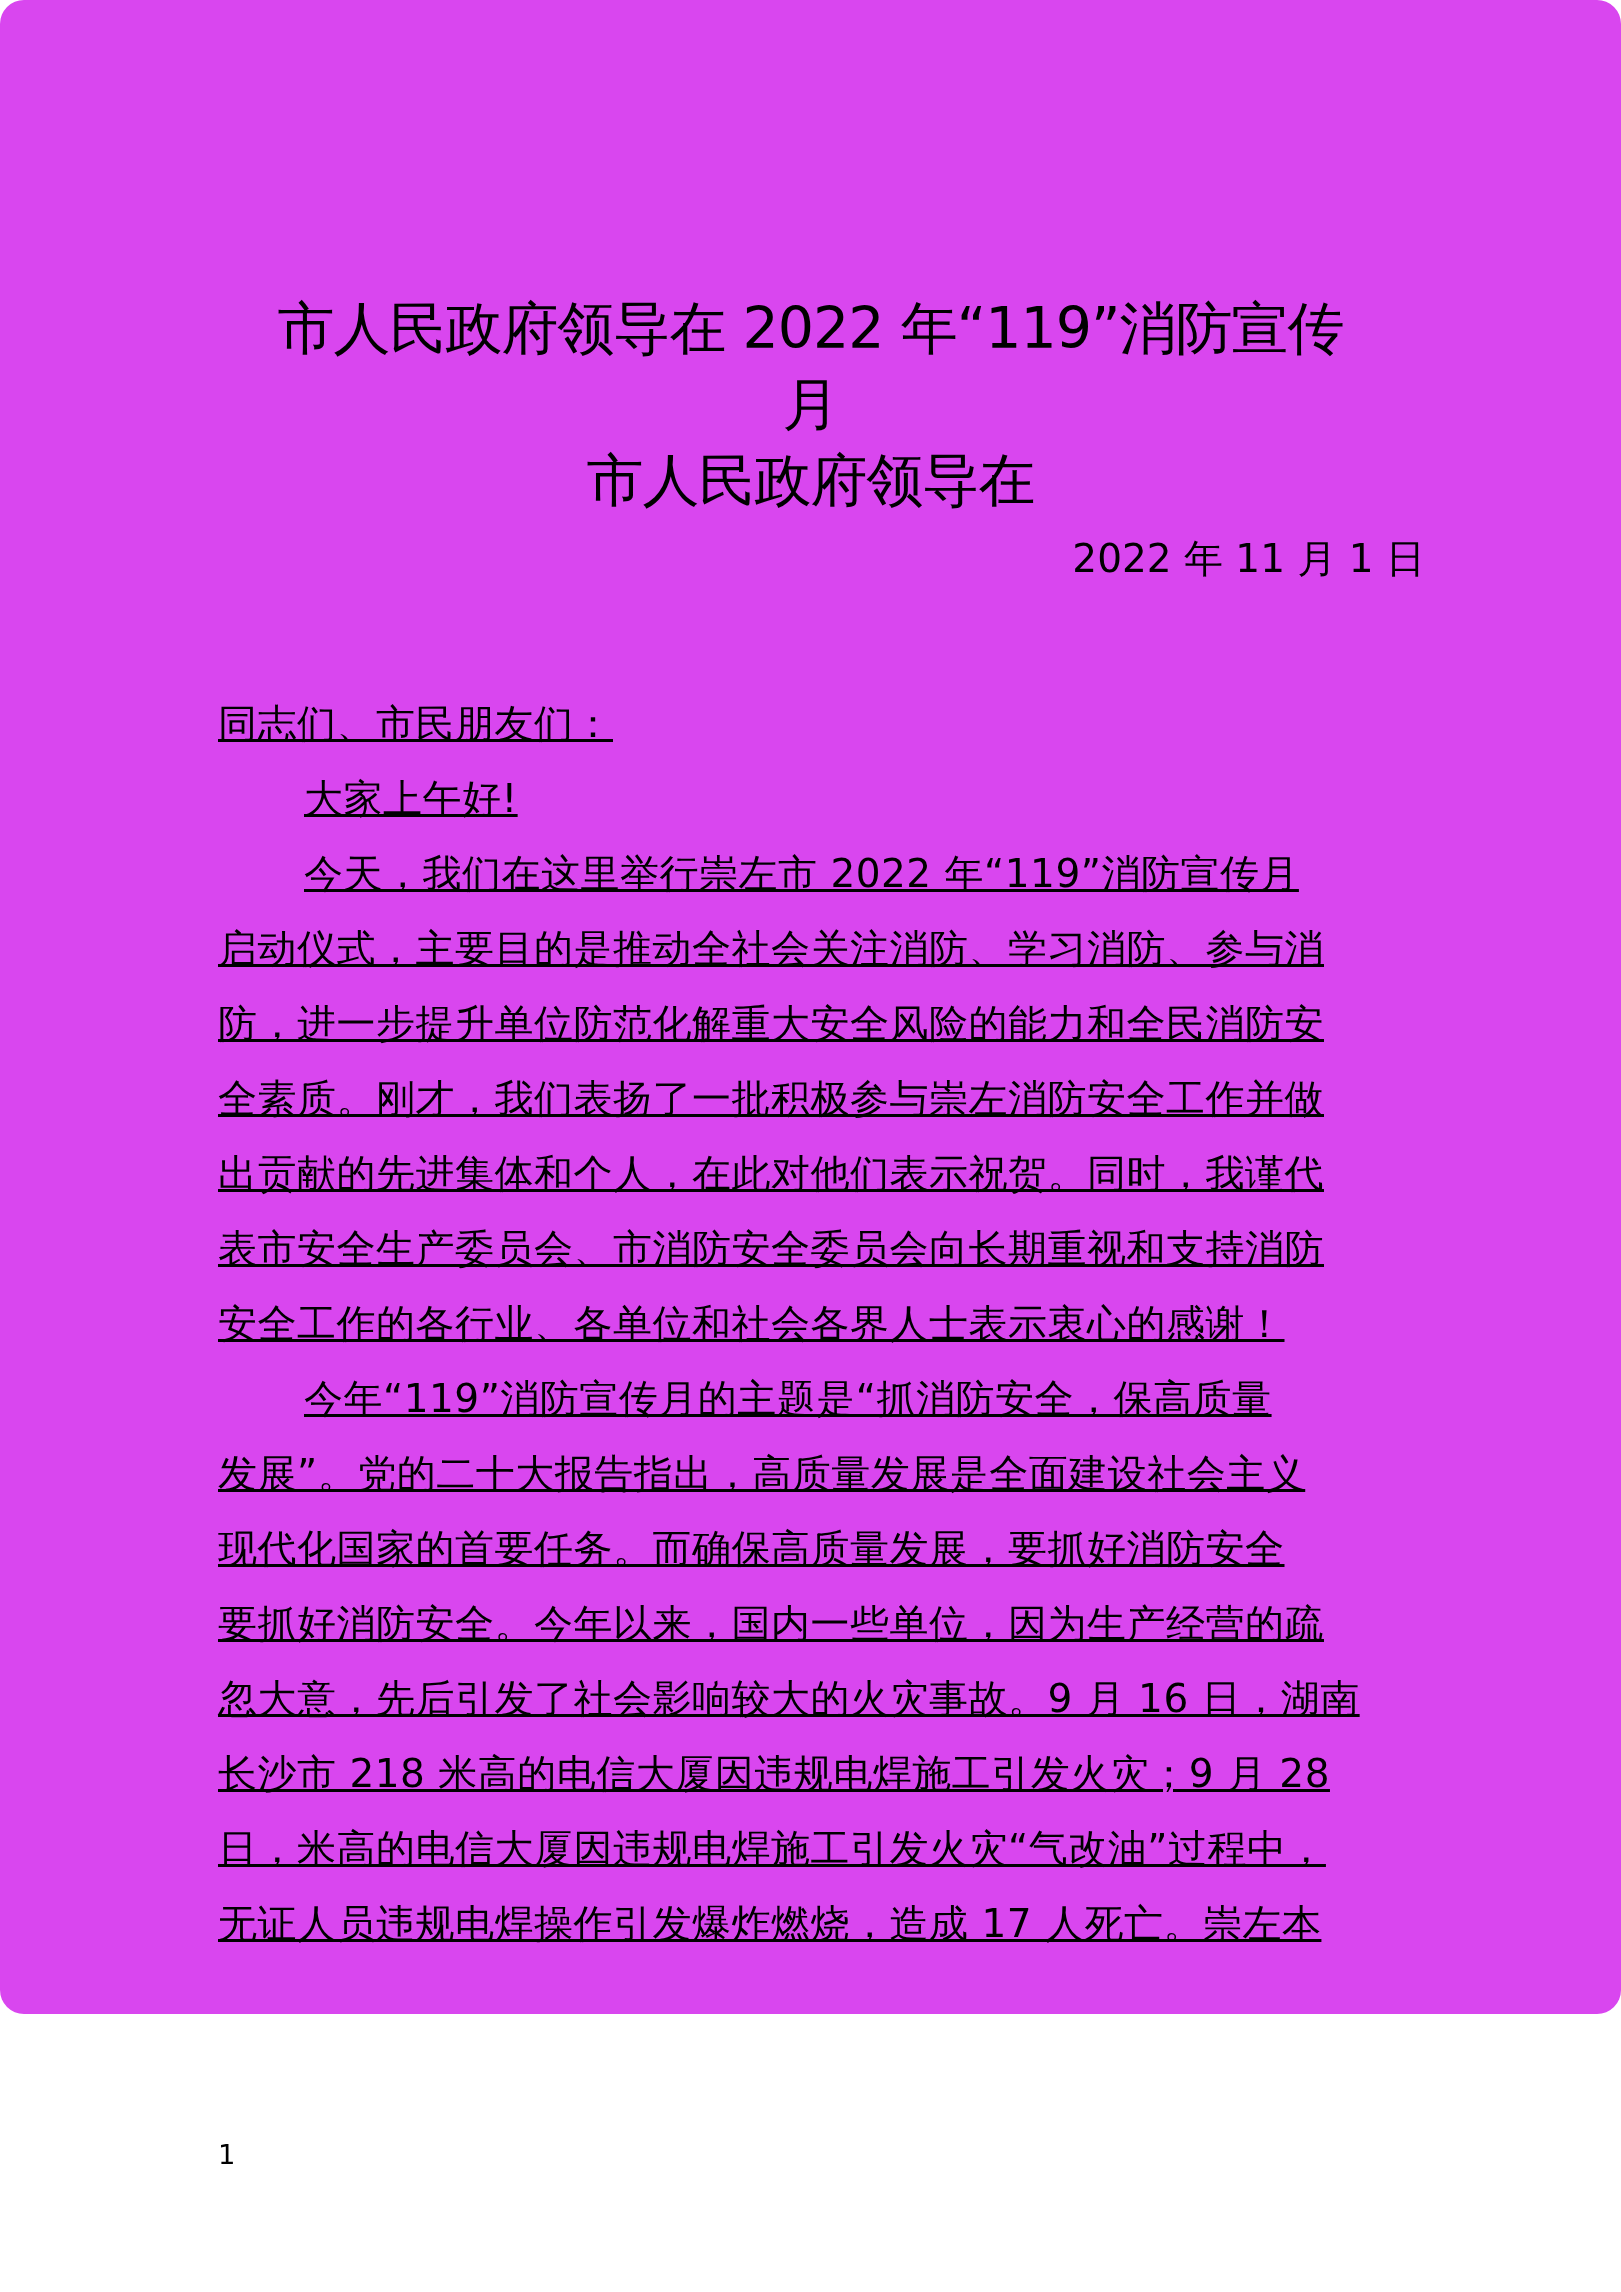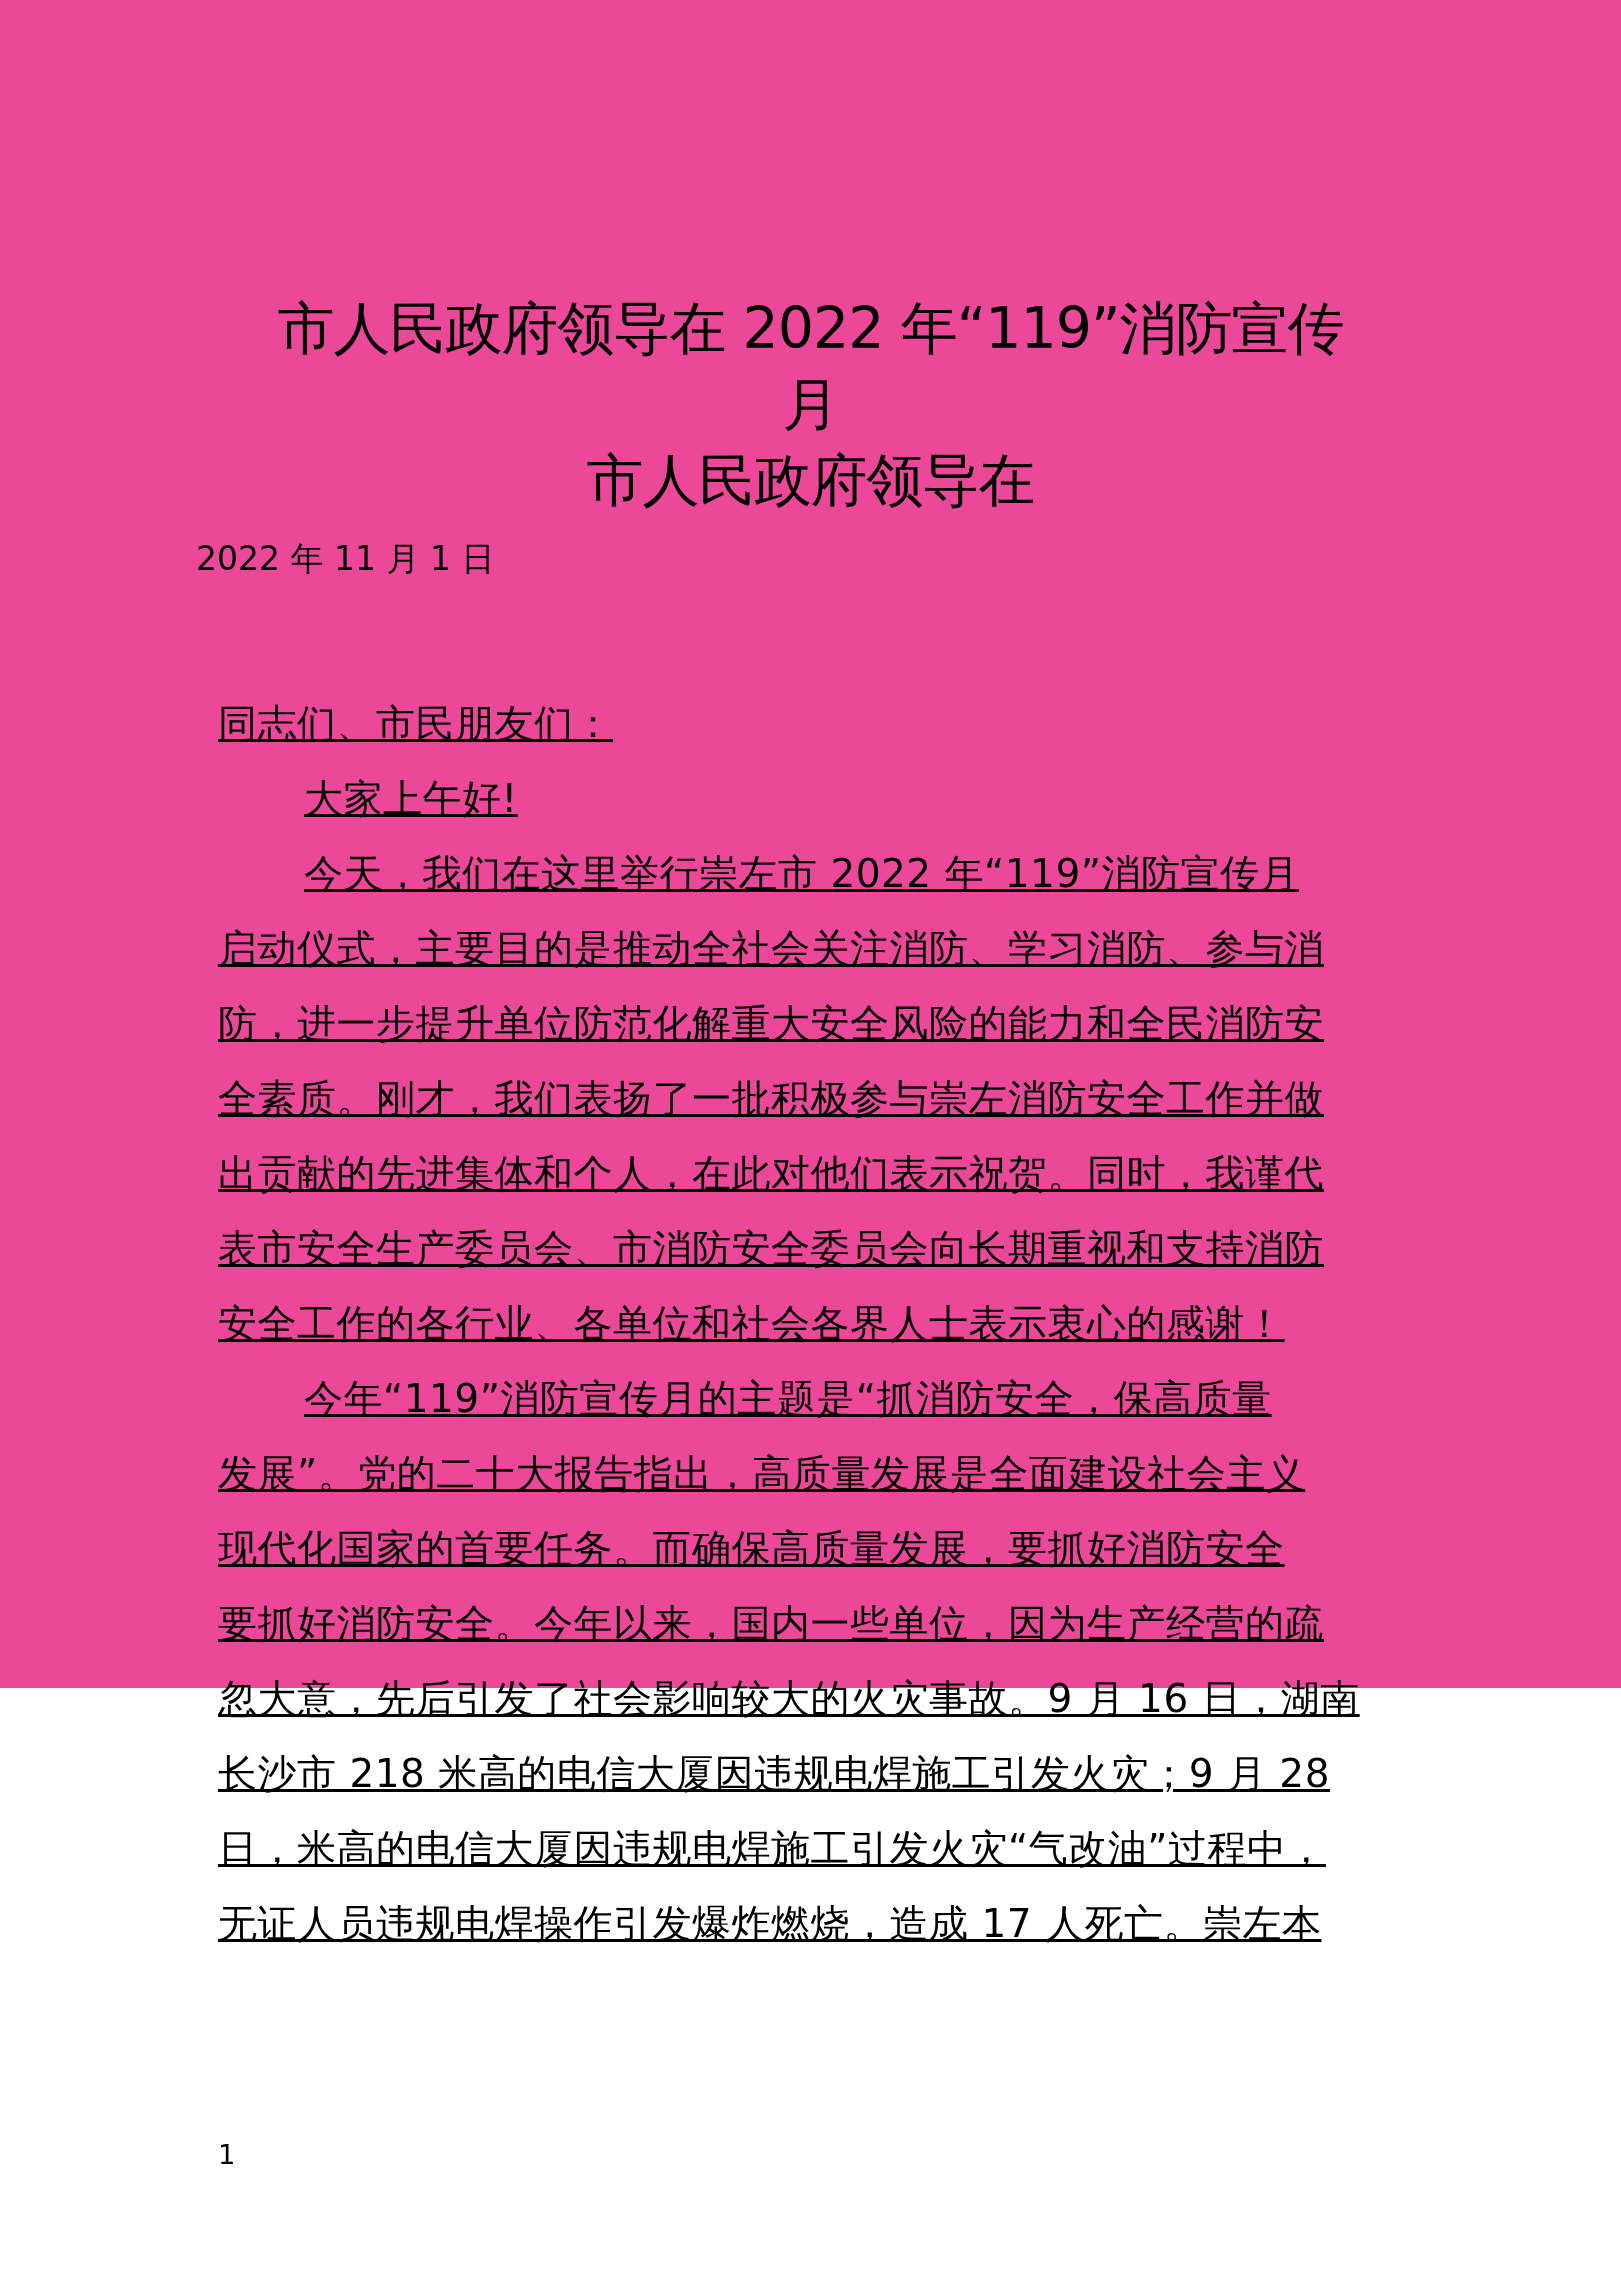--- a/index.html
+++ b/index.html
@@ -13,44 +13,45 @@
       position: relative;
       overflow: hidden;
       font-family: "DejaVu Sans", "Liberation Sans", sans-serif;
       color: #000000;
     }
     .page {
       position: absolute;
       left: 0;
       top: 0;
       width: 1621px;
-      height: 1688px;
-      background: #ec4899;
+      height: 2014px;
+      background: #d946ef;
+      border-radius: 24px;
     }
     .title-block {
       position: absolute;
       left: 196px;
       width: 1229px;
       top: 290px;
       text-align: center;
     }
     .title-line {
       font-size: 57px;
       line-height: 76px;
       height: 76px;
       white-space: nowrap;
       letter-spacing: -1px;
     }
     .date-line {
       position: absolute;
       left: 196px;
       width: 1229px;
       top: 529px;
-      text-align: left;
-      font-size: 33px;
+      text-align: right;
+      font-size: 39px;
       line-height: 59px;
       white-space: nowrap;
     }
     .body-text {
       position: absolute;
       left: 218px;
       width: 1210px;
       top: 686px;
       text-decoration: underline;
     }

